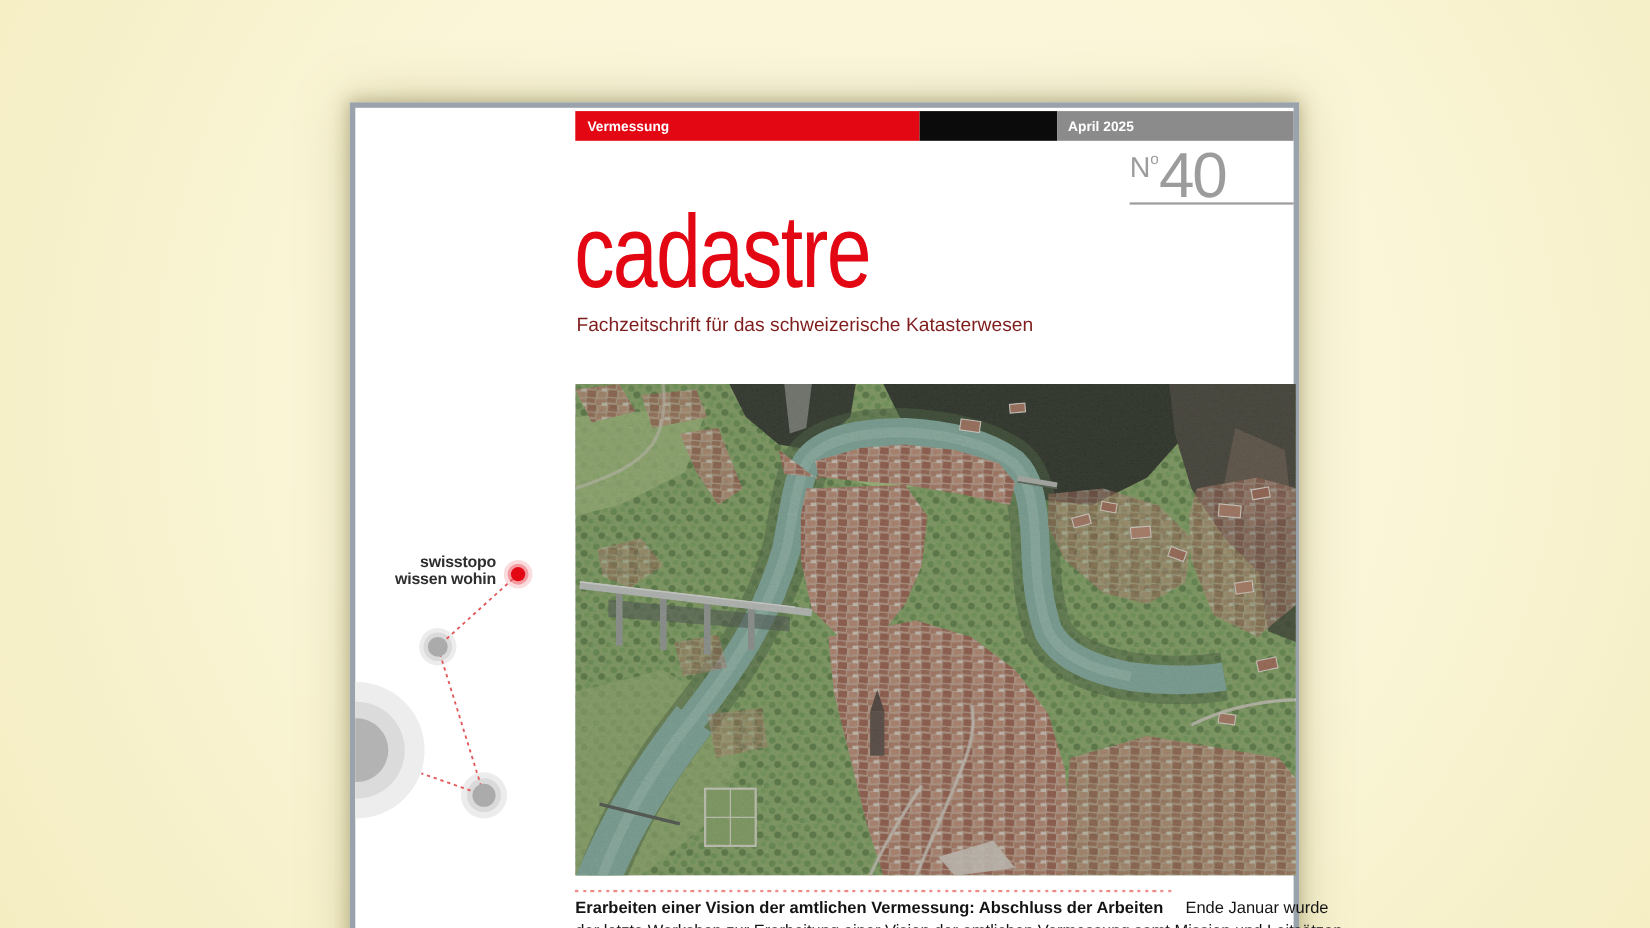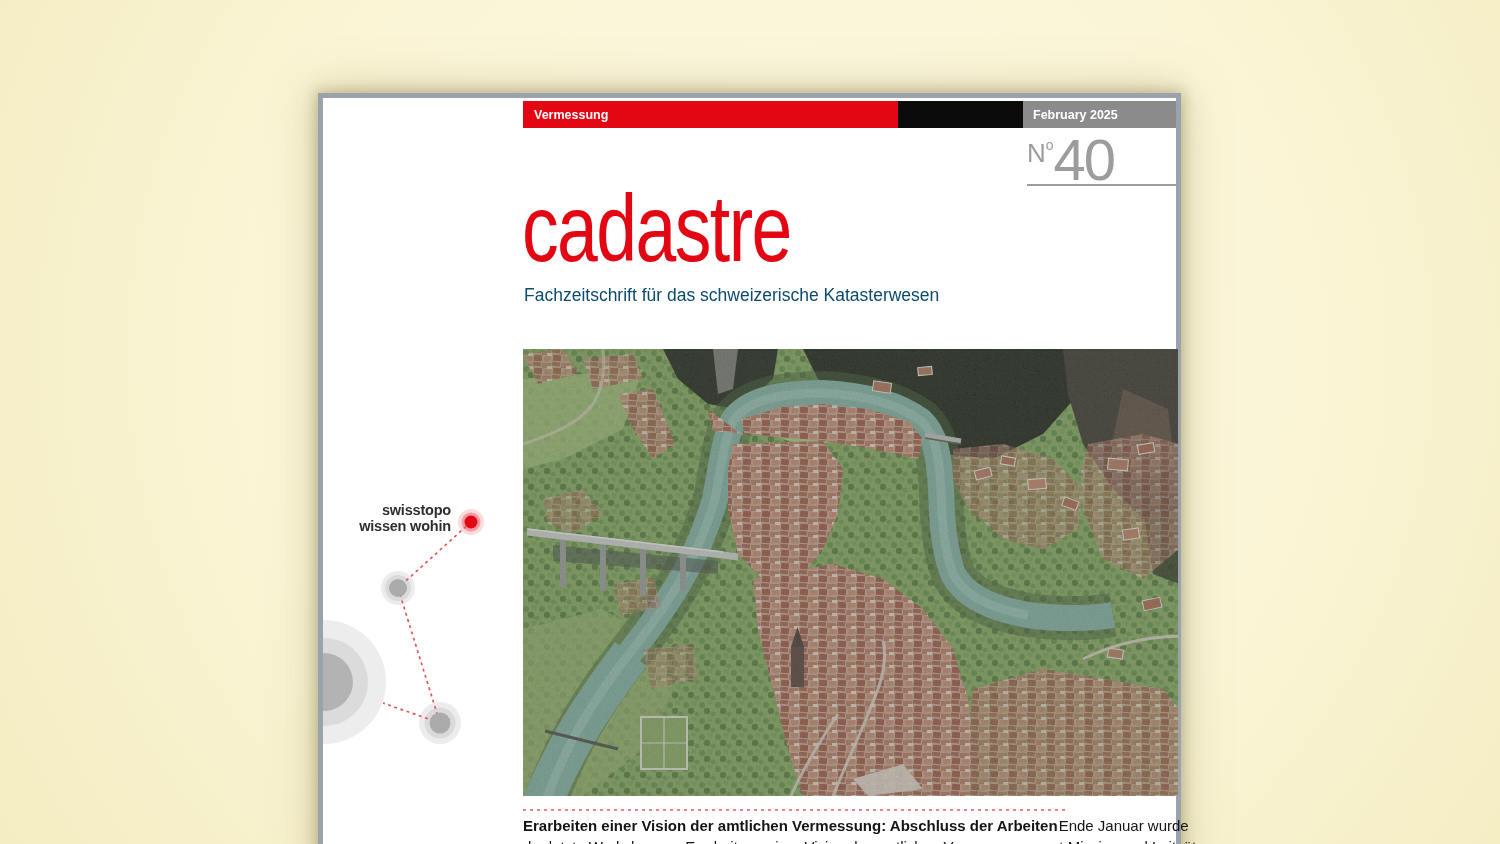--- a/index.html
+++ b/index.html
@@ -9,60 +9,60 @@
     background:radial-gradient(circle at 52% 42%, #FCF8E2 0%, #FAF5D6 55%, #F4EDC2 100%);
   }
   .doc{
     position:absolute;left:318px;top:93px;width:853px;height:780px;
     background:#ffffff;border:5px solid #9AA2AB;
     box-shadow:0 0 14px 2px rgba(140,130,80,.5), 0 0 46px rgba(150,140,90,.35);
   }
   .inner{position:relative;width:853px;height:100%;}
   
   .bar{position:absolute;left:200px;top:3px;right:0;height:27px;display:flex;}
-  .bar-red{width:375px;background:#E30613;color:#fff;display:flex;align-items:center;
+  .bar-red{width:313px;background:#E30613;color:#fff;display:flex;align-items:center;
     font-size:12.5px;font-weight:bold;padding-left:11px;box-sizing:border-box;}
   .bar-black{width:125px;background:#0B0B0B;}
   .bar-gray{flex:1;background:#8B8B8B;color:#fff;display:flex;align-items:center;
     font-size:12.5px;font-weight:bold;padding-left:10px;box-sizing:border-box;}
   
   .issue{position:absolute;left:704px;top:38px;right:0;color:#9C9C9C;}
   .issue .n{font-size:26px;font-weight:200;letter-spacing:0;vertical-align:18px;}
   .issue .sup{font-size:14px;font-weight:200;vertical-align:30px;}
   .issue .num{font-size:58px;font-weight:200;letter-spacing:-2px;line-height:48px;}
   .issue-line{position:absolute;left:704px;right:0;top:86px;border-top:2px solid #9C9C9C;}
   
   .title{position:absolute;left:199px;top:84px;color:#E30613;font-size:94px;line-height:1;
     font-weight:200;letter-spacing:-2px;transform:scaleX(.78);transform-origin:left top;white-space:nowrap;}
-  .subtitle{position:absolute;left:201px;top:187px;color:#0c4a6e;font-size:17.5px;font-weight:400;white-space:nowrap;}
+  .subtitle{position:absolute;left:201px;top:187px;color:#7f1d1d;font-size:17.5px;font-weight:400;white-space:nowrap;}
   
   .photo{position:absolute;left:200px;top:251px;width:655px;height:447px;overflow:hidden;}
   
   .sep{position:absolute;left:200px;top:711px;width:546px;height:2px;
     background-image:repeating-linear-gradient(90deg,#EE8585 0 3px,transparent 3px 7px);}
   .teaser{position:absolute;left:200px;top:717px;width:560px;font-size:15px;line-height:21px;color:#141414;}
   .teaser .l1{white-space:nowrap;}
-  .teaser .rest{margin-left:1px;}
+  .teaser .rest{margin-left:20px;}
   
   .logo-svg{position:absolute;left:0;top:300px;width:210px;height:400px;}
   .logo-text{font-family:"Liberation Sans","DejaVu Sans",sans-serif;font-size:14.5px;font-weight:bold;fill:#2E2E2E;letter-spacing:-.2px;}
 </style>
 </head>
 <body>
 
 <div class="doc">
   <div class="inner">
 
     <div class="bar">
       <div class="bar-red">
         <span>Vermessung</span>
       </div>
       <div class="bar-black"></div>
       <div class="bar-gray">
-        <span>February 2025</span>
+        <span>April 2025</span>
       </div>
     </div>
 
     <div class="issue">
       <span class="n">N</span><span class="sup">o</span><span class="num">40</span>
     </div>
     <div class="issue-line"></div>
 
     <div class="title">cadastre</div>
     <div class="subtitle">Fachzeitschrift für das schweizerische Katasterwesen</div>

